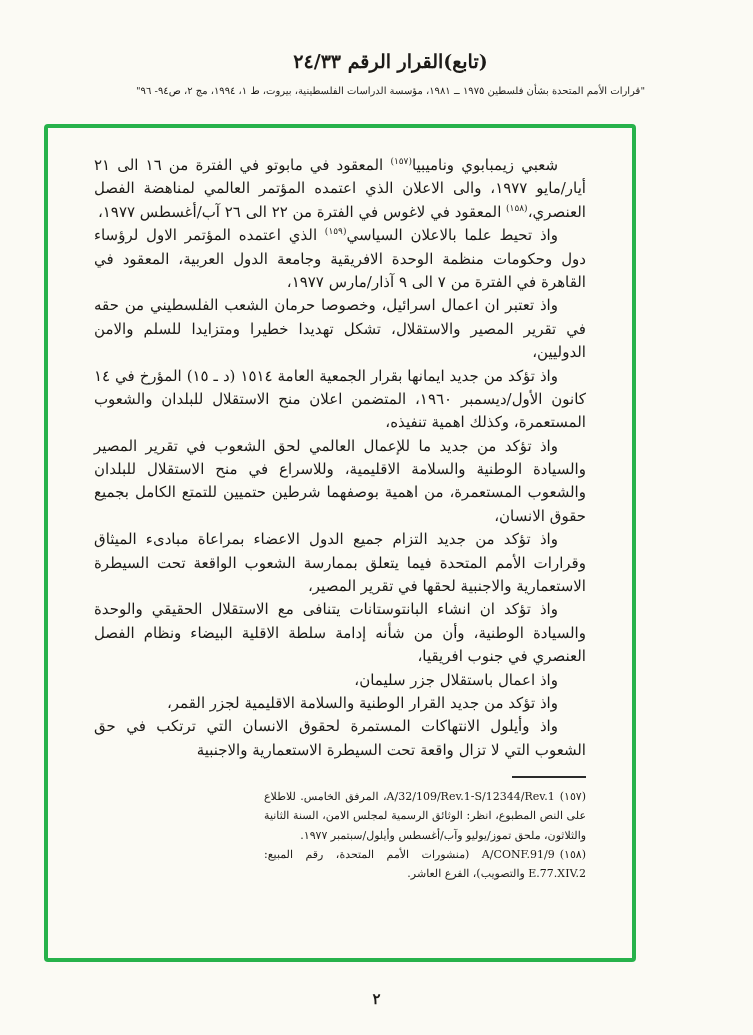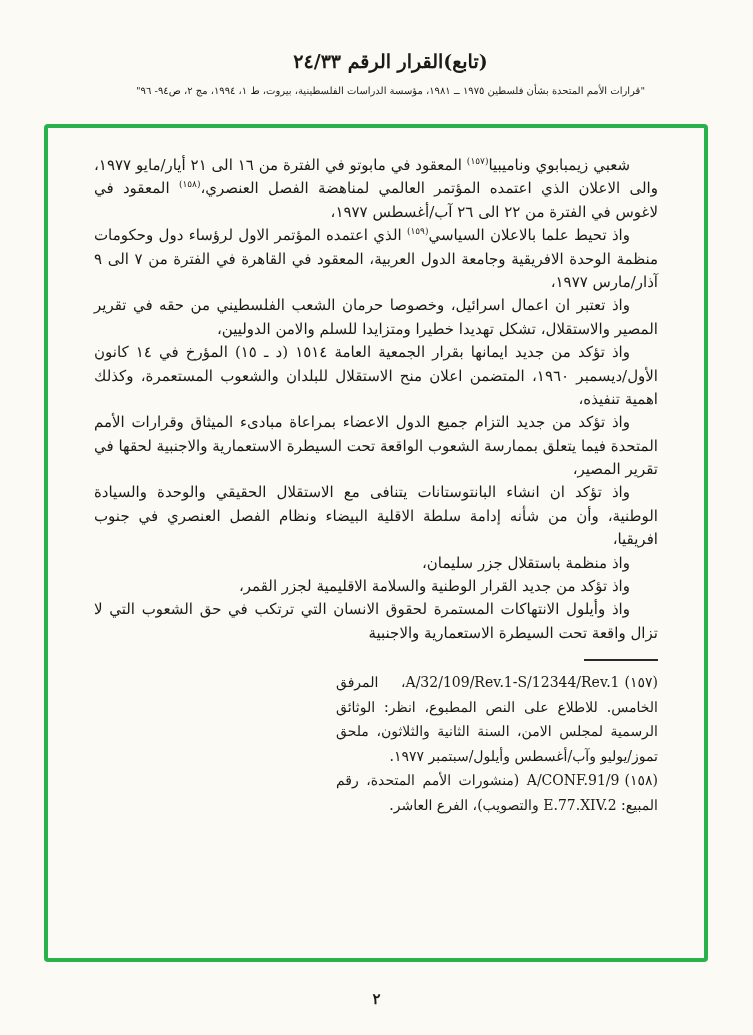--- a/index.html
+++ b/index.html
@@ -13,37 +13,37 @@
     overflow:hidden;
   }
   .page { position:absolute; inset:0; }
 
   .header { position:absolute; top:50px; left:0; right:0; text-align:center; direction:rtl;margin-left:28px; }
   .title { font-size:19px; font-weight:bold; color:var(--ink); }
   .citation { margin-top:13px; font-size:10px; color:var(--ink); }
 
   .frame {
     position:absolute; left:44px; top:124px;
-    width:664px; height:838px;
+    width:592px; height:838px;
     border:4px solid var(--green);
     border-radius:4px;
     padding:26px 46px 16px 46px;
     direction:rtl;
     overflow:hidden;
     background:var(--bg);
   }
 
   .body-text { font-size:15px; line-height:1.56; text-align:justify; }
   .para { text-indent:28px; margin:0; }
   .lead { font-weight:normal; }
   sup.ref { font-size:9px; line-height:0; }
 
   .footnotes { width:322px; margin-top:14px; }
   .fn-rule { width:74px; border-top:2px solid #2a2a2a; margin-bottom:9px; }
-  .fn-item { font-size:14px; line-height:1.75; text-align:justify; }
+  .fn-item { font-size:11px; line-height:1.75; text-align:justify; }
   .fn-marker { margin-left:5px; white-space:nowrap; }
 
   .page-number {
     position:absolute; bottom:27px; left:0; right:0;
     text-align:center; font-size:15px; font-weight:bold;
   }
 </style>
 </head>
 <body>
 
@@ -53,23 +53,24 @@
     <div class="title" lang="ar">(تابع)القرار الرقم ٢٤/٣٣</div>
     <div class="citation" lang="ar">"قرارات الأمم المتحدة بشأن فلسطين ١٩٧٥ ــ ١٩٨١، مؤسسة الدراسات الفلسطينية، بيروت، ط ١، ١٩٩٤، مج ٢، ص٩٤- ٩٦"</div>
   </header>
 
   <section class="frame" dir="rtl" lang="ar">
     <div class="body-text">
         <p class="para"><span class="normal">شعبي زيمبابوي وناميبيا</span><sup class="ref">(١٥٧)</sup><span class="normal"> المعقود في مابوتو في الفترة من ١٦ الى ٢١ أيار/مايو ١٩٧٧، والى الاعلان الذي اعتمده المؤتمر العالمي لمناهضة الفصل العنصري،</span><sup class="ref">(١٥٨)</sup><span class="normal"> المعقود في لاغوس في الفترة من ٢٢ الى ٢٦ آب/أغسطس ١٩٧٧،</span></p>
         <p class="para"><span class="lead">واذ تحيط علما بالاعلان السياسي</span><sup class="ref">(١٥٩)</sup><span class="normal"> الذي اعتمده المؤتمر الاول لرؤساء دول وحكومات منظمة الوحدة الافريقية وجامعة الدول العربية، المعقود في القاهرة في الفترة من ٧ الى ٩ آذار/مارس ١٩٧٧،</span></p>
         <p class="para"><span class="lead">واذ تعتبر</span><span class="normal"> ان اعمال اسرائيل، وخصوصا حرمان الشعب الفلسطيني من حقه في تقرير المصير والاستقلال، تشكل تهديدا خطيرا ومتزايدا للسلم والامن الدوليين،</span></p>
         <p class="para"><span class="lead">واذ تؤكد من جديد</span><span class="normal"> ايمانها بقرار الجمعية العامة ١٥١٤ (د ـ ١٥) المؤرخ في ١٤ كانون الأول/ديسمبر ١٩٦٠، المتضمن اعلان منح الاستقلال للبلدان والشعوب المستعمرة، وكذلك اهمية تنفيذه،</span></p>
+        <p class="para"><span class="lead">واذ تؤكد من جديد</span><span class="normal"> ما للإعمال العالمي لحق الشعوب في تقرير المصير والسيادة الوطنية والسلامة الاقليمية، وللاسراع في منح الاستقلال للبلدان والشعوب المستعمرة، من اهمية بوصفهما شرطين حتميين للتمتع الكامل بجميع حقوق الانسان،</span></p>
         <p class="para"><span class="lead">واذ تؤكد من جديد</span><span class="normal"> التزام جميع الدول الاعضاء بمراعاة مبادىء الميثاق وقرارات الأمم المتحدة فيما يتعلق بممارسة الشعوب الواقعة تحت السيطرة الاستعمارية والاجنبية لحقها في تقرير المصير،</span></p>
         <p class="para"><span class="lead">واذ تؤكد</span><span class="normal"> ان انشاء البانتوستانات يتنافى مع الاستقلال الحقيقي والوحدة والسيادة الوطنية، وأن من شأنه إدامة سلطة الاقلية البيضاء ونظام الفصل العنصري في جنوب افريقيا،</span></p>
-        <p class="para"><span class="lead">واذ منظمة</span><span class="normal"> باستقلال جزر سليمان،</span></p>
+        <p class="para"><span class="lead">واذ اعمال</span><span class="normal"> باستقلال جزر سليمان،</span></p>
         <p class="para"><span class="lead">واذ تؤكد من جديد</span><span class="normal"> القرار الوطنية والسلامة الاقليمية لجزر القمر،</span></p>
         <p class="para"><span class="lead">واذ وأيلول</span><span class="normal"> الانتهاكات المستمرة لحقوق الانسان التي ترتكب في حق الشعوب التي لا تزال واقعة تحت السيطرة الاستعمارية والاجنبية</span></p>
       </div>
     <div class="footnotes">
       <div class="fn-rule"></div>
       <div class="fn-list">
           <div class="fn-item"><span class="fn-marker">(١٥٧)</span><span class="fn-text">A/32/109/Rev.1-S/12344/Rev.1، المرفق الخامس. للاطلاع على النص المطبوع، انظر: الوثائق الرسمية لمجلس الامن، السنة الثانية والثلاثون، ملحق تموز/يوليو وآب/أغسطس وأيلول/سبتمبر ١٩٧٧.</span></div>
           <div class="fn-item"><span class="fn-marker">(١٥٨)</span><span class="fn-text">A/CONF.91/9 (منشورات الأمم المتحدة، رقم المبيع: E.77.XIV.2 والتصويب)، الفرع العاشر.</span></div>
         </div>
     </div>

